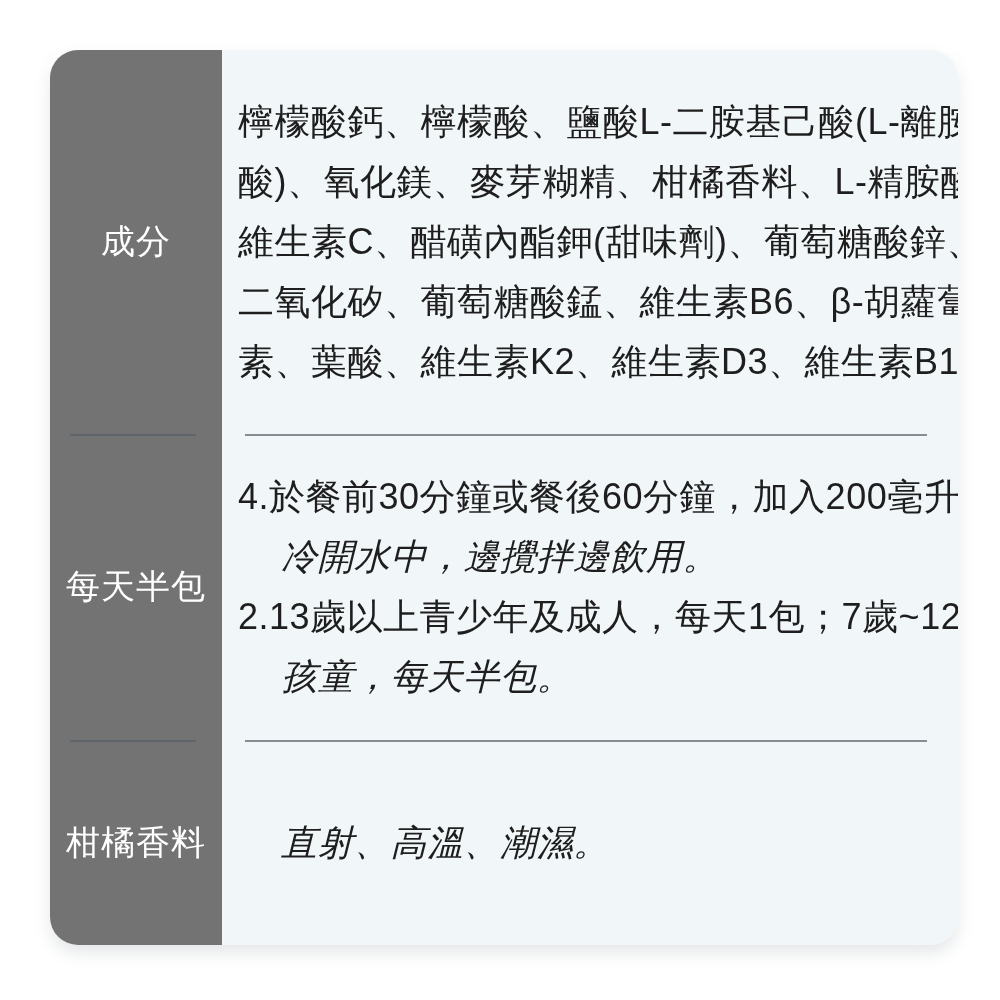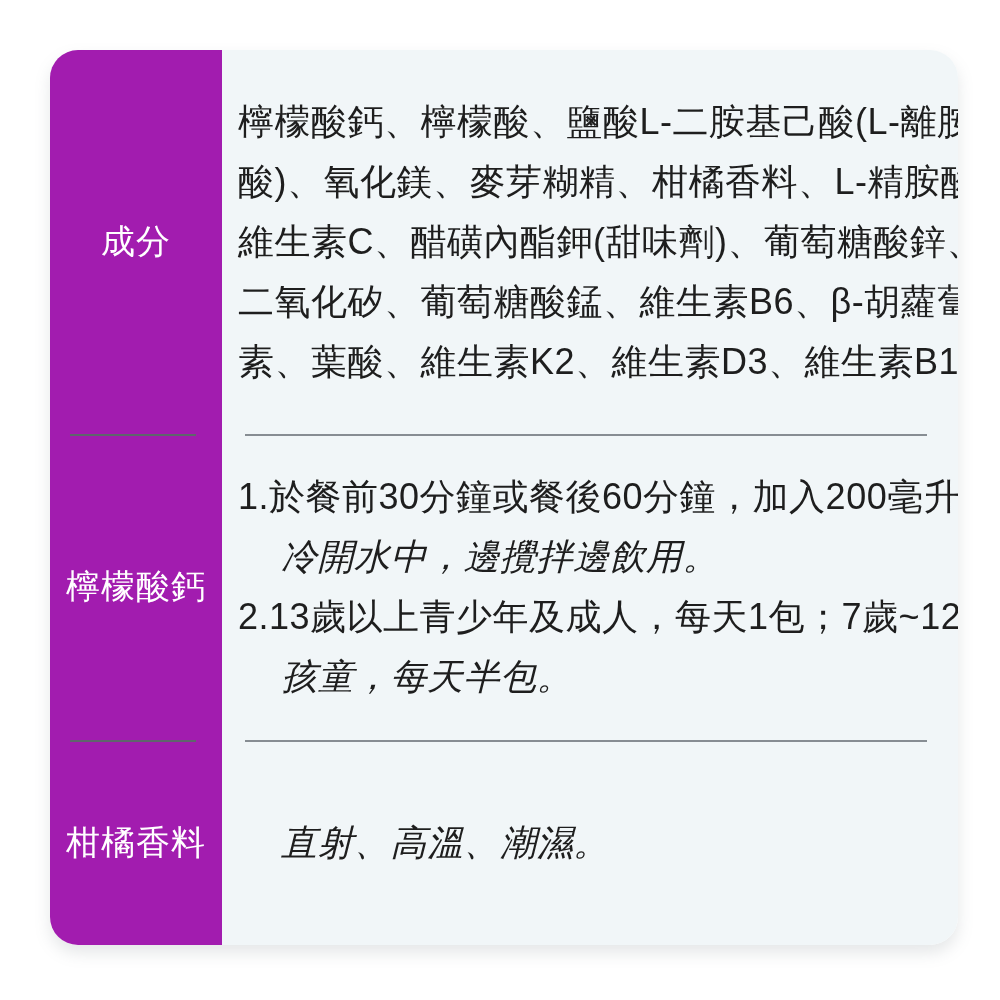--- a/index.html
+++ b/index.html
@@ -25,21 +25,21 @@
   .row {
     display: flex;
     position: relative;
   }
   .row-1 { height: 384px; }
   .row-2 { height: 306px; }
   .row-3 { height: 205px; flex: 1; }
   .side {
     flex: 0 0 172px;
     width: 172px;
-    background: #a21caf;
+    background: #737373;
     display: flex;
     align-items: center;
     justify-content: center;
     position: relative;
   }
   .content {
     flex: 1;
     background: #f1f6f8;
     display: flex;
     flex-direction: column;
@@ -95,26 +95,26 @@
         <div class="line">維生素C、醋磺內酯鉀(甜味劑)、葡萄糖酸鋅、</div>
         <div class="line">二氧化矽、葡萄糖酸錳、維生素B6、β-胡蘿蔔</div>
         <div class="line">素、葉酸、維生素K2、維生素D3、維生素B12。</div>
       </div>
     </div>
   </section>
 
   <section class="row row-2">
     <div class="side">
       <div class="div-side"></div>
-      <span class="label">檸檬酸鈣</span>
+      <span class="label">每天半包</span>
     </div>
     <div class="content">
       <div class="div-content"></div>
       <div class="para">
-        <div class="line">1.於餐前30分鐘或餐後60分鐘，加入200毫升</div>
+        <div class="line">4.於餐前30分鐘或餐後60分鐘，加入200毫升</div>
         <div class="line cont">冷開水中，邊攪拌邊飲用。</div>
       </div>
       <div class="para">
         <div class="line">2.13歲以上青少年及成人，每天1包；7歲~12歲</div>
         <div class="line cont">孩童，每天半包。</div>
       </div>
     </div>
   </section>
 
   <section class="row row-3">

